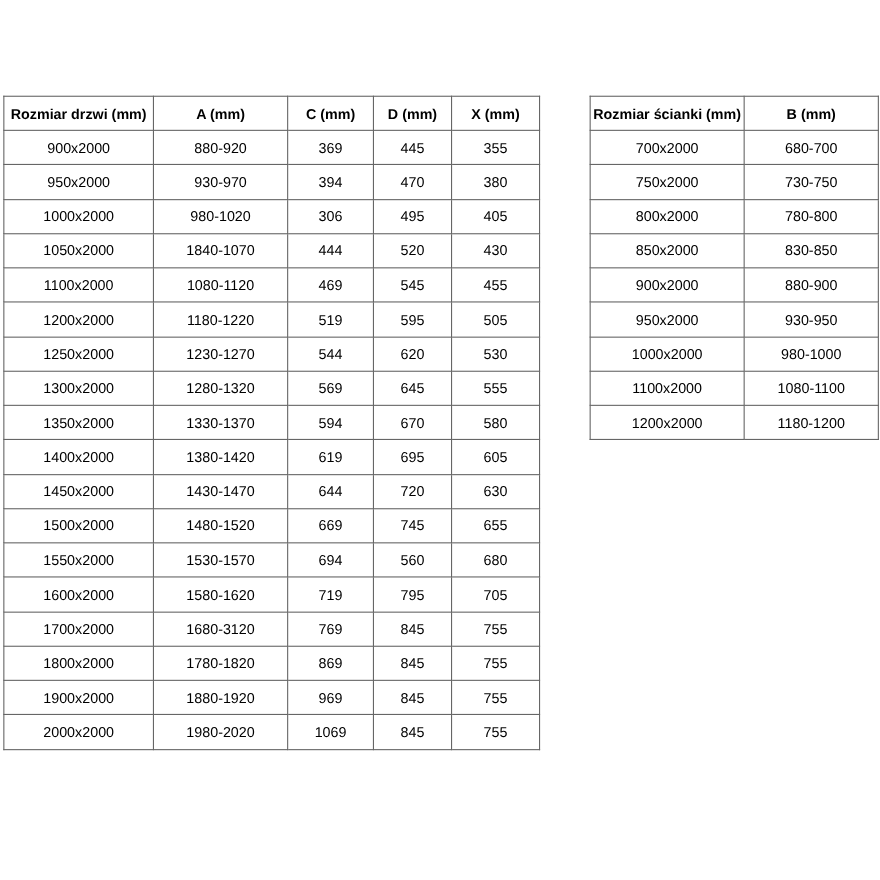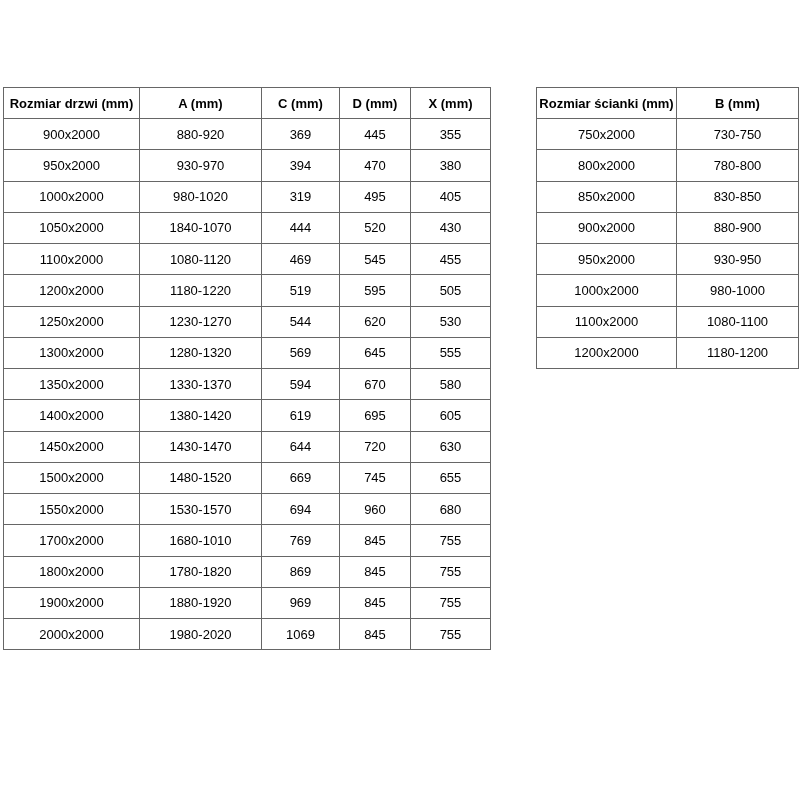--- a/index.html
+++ b/index.html
@@ -78,21 +78,21 @@
         <tr>
           <td>950x2000</td>
           <td>930-970</td>
           <td>394</td>
           <td>470</td>
           <td>380</td>
         </tr>
         <tr>
           <td>1000x2000</td>
           <td>980-1020</td>
-          <td>319</td>
+          <td>306</td>
           <td>495</td>
           <td>405</td>
         </tr>
         <tr>
           <td>1050x2000</td>
           <td>1840-1070</td>
           <td>444</td>
           <td>520</td>
           <td>430</td>
         </tr>
@@ -149,26 +149,33 @@
           <td>1500x2000</td>
           <td>1480-1520</td>
           <td>669</td>
           <td>745</td>
           <td>655</td>
         </tr>
         <tr>
           <td>1550x2000</td>
           <td>1530-1570</td>
           <td>694</td>
-          <td>960</td>
+          <td>560</td>
           <td>680</td>
         </tr>
         <tr>
+          <td>1600x2000</td>
+          <td>1580-1620</td>
+          <td>719</td>
+          <td>795</td>
+          <td>705</td>
+        </tr>
+        <tr>
           <td>1700x2000</td>
-          <td>1680-1010</td>
+          <td>1680-3120</td>
           <td>769</td>
           <td>845</td>
           <td>755</td>
         </tr>
         <tr>
           <td>1800x2000</td>
           <td>1780-1820</td>
           <td>869</td>
           <td>845</td>
           <td>755</td>
@@ -196,20 +203,24 @@
       <col style="width: 122px">
     </colgroup>
     <thead>
         <tr>
           <th>Rozmiar ścianki (mm)</th>
           <th>B (mm)</th>
         </tr>
       </thead>
     <tbody>
         <tr>
+          <td>700x2000</td>
+          <td>680-700</td>
+        </tr>
+        <tr>
           <td>750x2000</td>
           <td>730-750</td>
         </tr>
         <tr>
           <td>800x2000</td>
           <td>780-800</td>
         </tr>
         <tr>
           <td>850x2000</td>
           <td>830-850</td>

